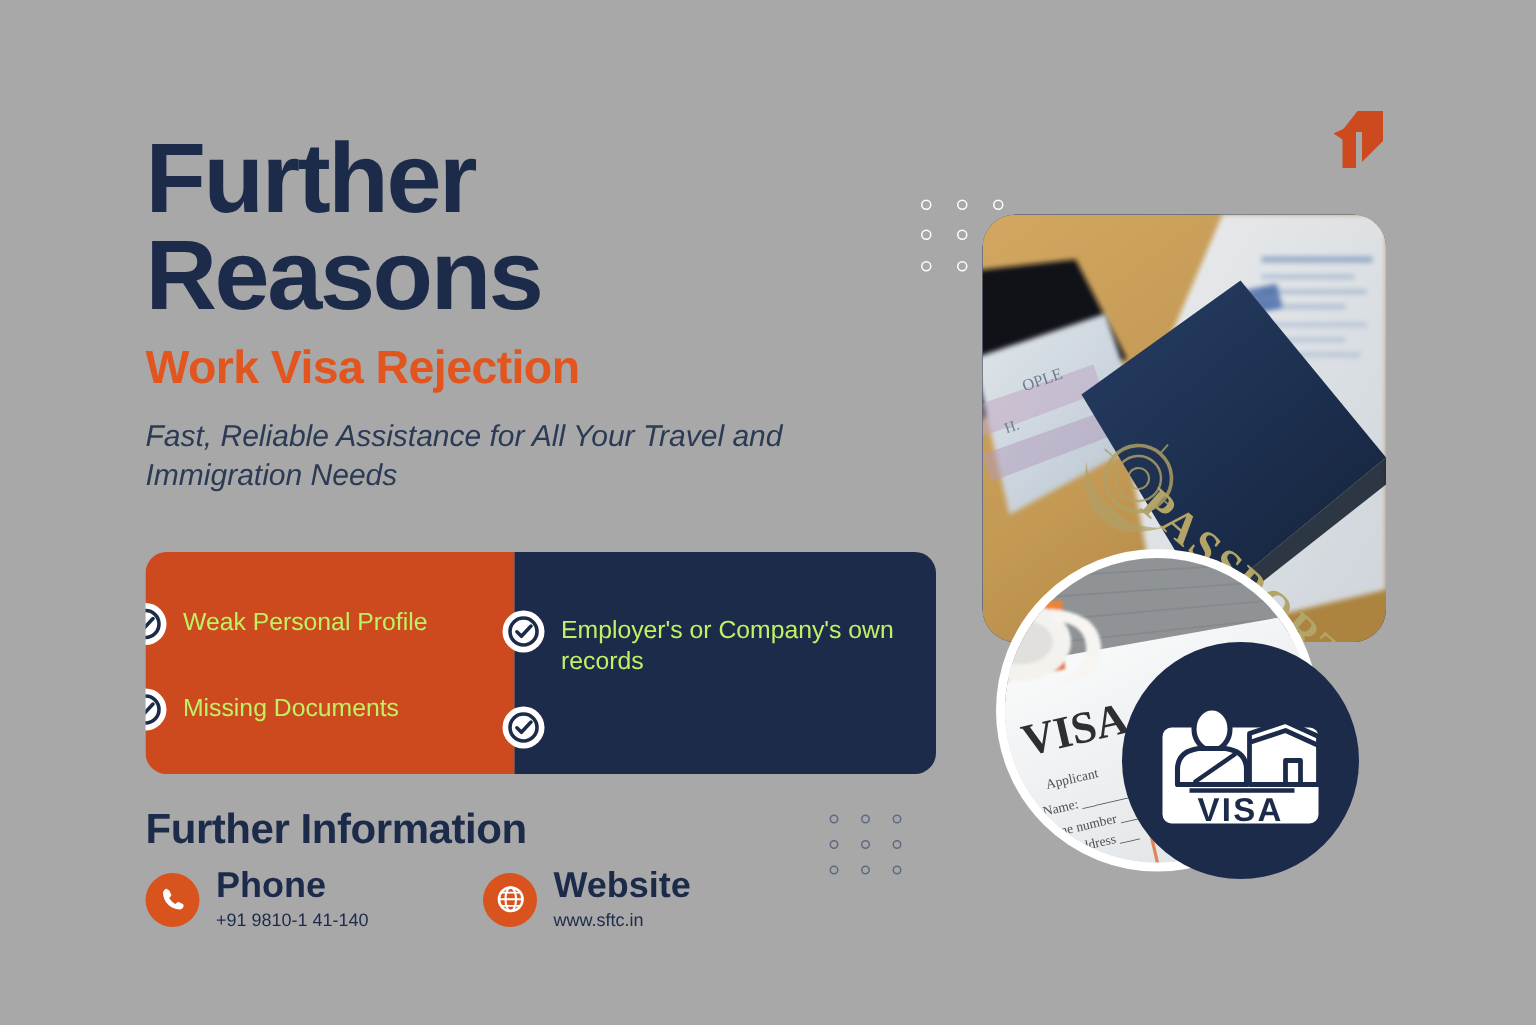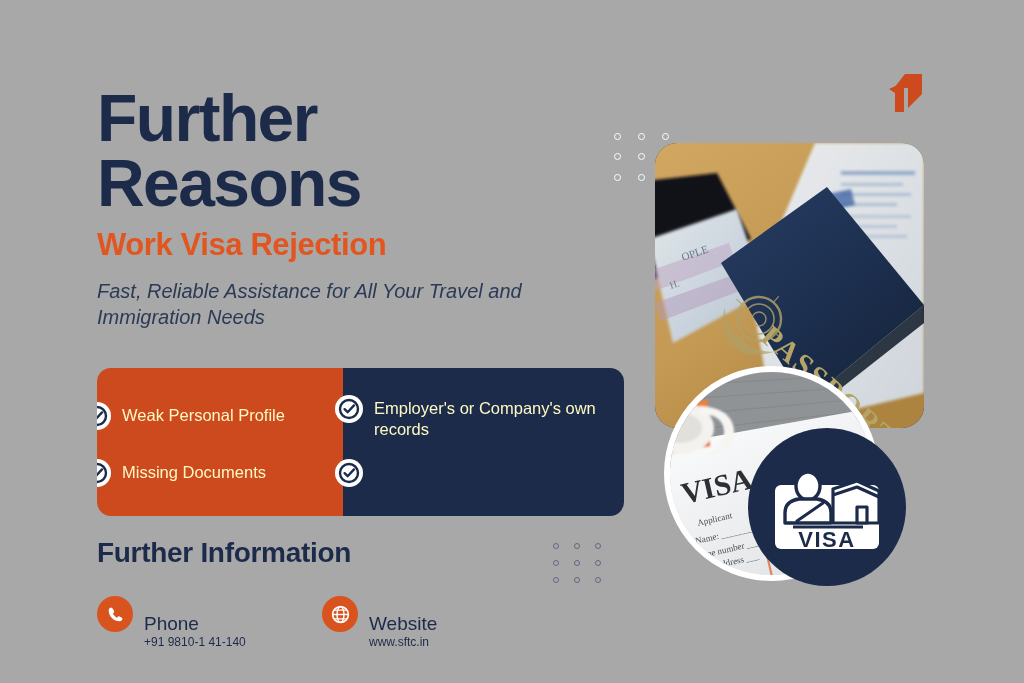--- a/index.html
+++ b/index.html
@@ -40,31 +40,31 @@
     width: 527px; height: 148px;
     display: flex; border-radius: 14px; overflow: hidden;
   }
   .reason-col { position: relative; height: 100%; }
   #reason-col-left  { width: 246px; background: #cc4a1d; }
   #reason-col-right { width: 281px; background: #1d2b4a; }
   .reason-item {
     position: absolute; display: flex; align-items: flex-start; gap: 11px;
   }
   #reason-col-left  .reason-item { left: -14px; }
-  #reason-col-right .reason-item { left: -8px; }
+  #reason-col-right .reason-item { left: -8px; margin-top: 12px; }
   .ri-0 { top: 34px; }
   .ri-1 { top: 91px; }
   #reason-col-right .ri-0 { top: 27px; }
   #reason-col-right .ri-1 { top: 91px; }
   .check-badge {
     flex: 0 0 auto; width: 28px; height: 28px; border-radius: 50%;
     background: #ffffff; display: flex; align-items: center; justify-content: center;
   }
   .reason-text {
-    color: #fef9c3; font-size: 16.5px; font-weight: 500;
+    color: #bef264; font-size: 16.5px; font-weight: 500;
     line-height: 1.26; padding-top: 3px;
   }
   #reason-col-left  .reason-text { width: 190px; }
   #reason-col-right .reason-text { width: 250px; }
 
   
   #further-heading {
     position: absolute; left: 97px; top: 537px;
     font-size: 28px; font-weight: 700; color: #1d2b4a; letter-spacing: -0.3px;
   }
@@ -72,21 +72,21 @@
   #contact-phone   { left: 97px;  top: 578px; }
   #contact-website { left: 322px; top: 578px; }
   #contact-email   { left: 492px; top: 578px; }
   .contact-icon {
     flex: 0 0 auto; width: 36px; height: 36px; border-radius: 50%;
     background: #d9531e; display: flex; align-items: center; justify-content: center;
   }
   #email-icon-circle {
     background: linear-gradient(150deg, #ef3d2e 0%, #f4704f 55%, #f99270 100%);
   }
-  .contact-label { font-size: 19px; font-weight: 400; color: #1d2b4a; line-height: 1.12; margin-top: 35px; }
+  .contact-label { font-size: 24px; font-weight: 700; color: #1d2b4a; line-height: 1.12; }
   #email-label { color: #141414; }
   .contact-value { font-size: 12px; font-weight: 400; color: #1d2b4a; line-height: 1.3; margin-top: 1px; }
   #email-value { color: #141414; }
 
   
   .dot-grid { position: absolute; display: grid; grid-template-columns: repeat(3, 1fr); }
   #dot-grid-top    { left: 605px; top: 126px; width: 72px; height: 62px; gap: 0; }
   #dot-grid-bottom { left: 546px; top: 537px; width: 62px; height: 52px; gap: 0; }
   .dot-cell { display: flex; align-items: center; justify-content: center; }
   .dot {

